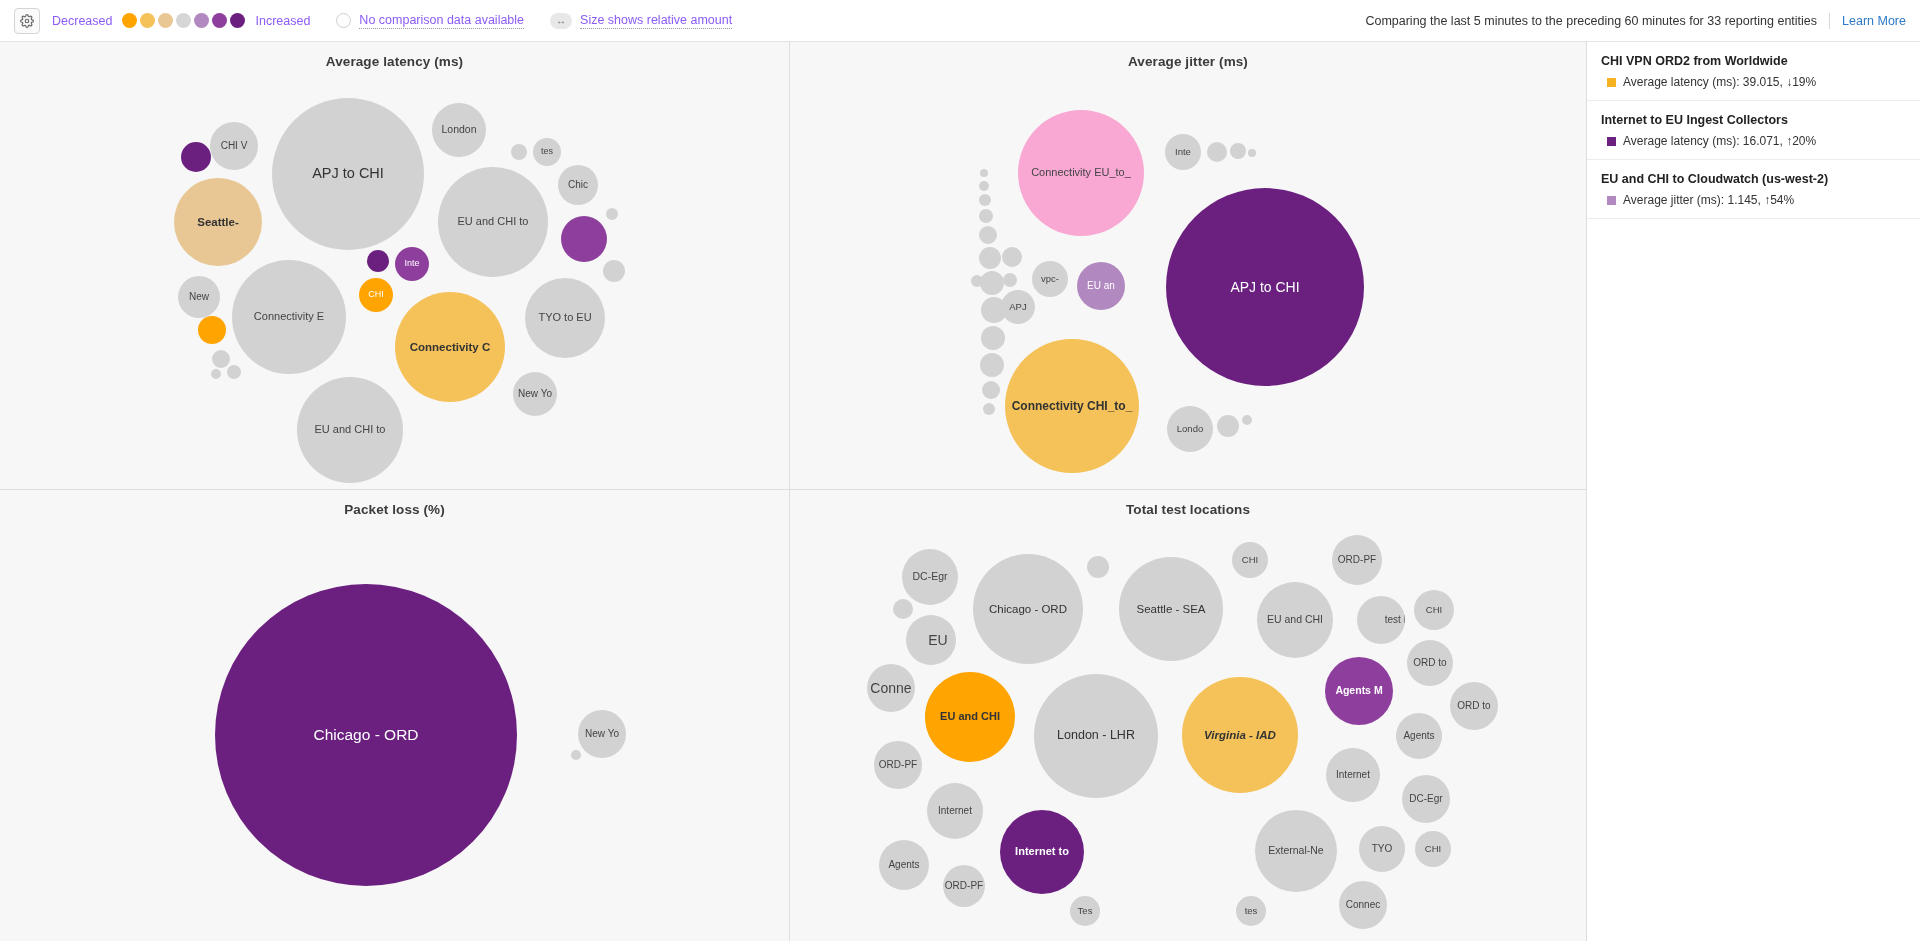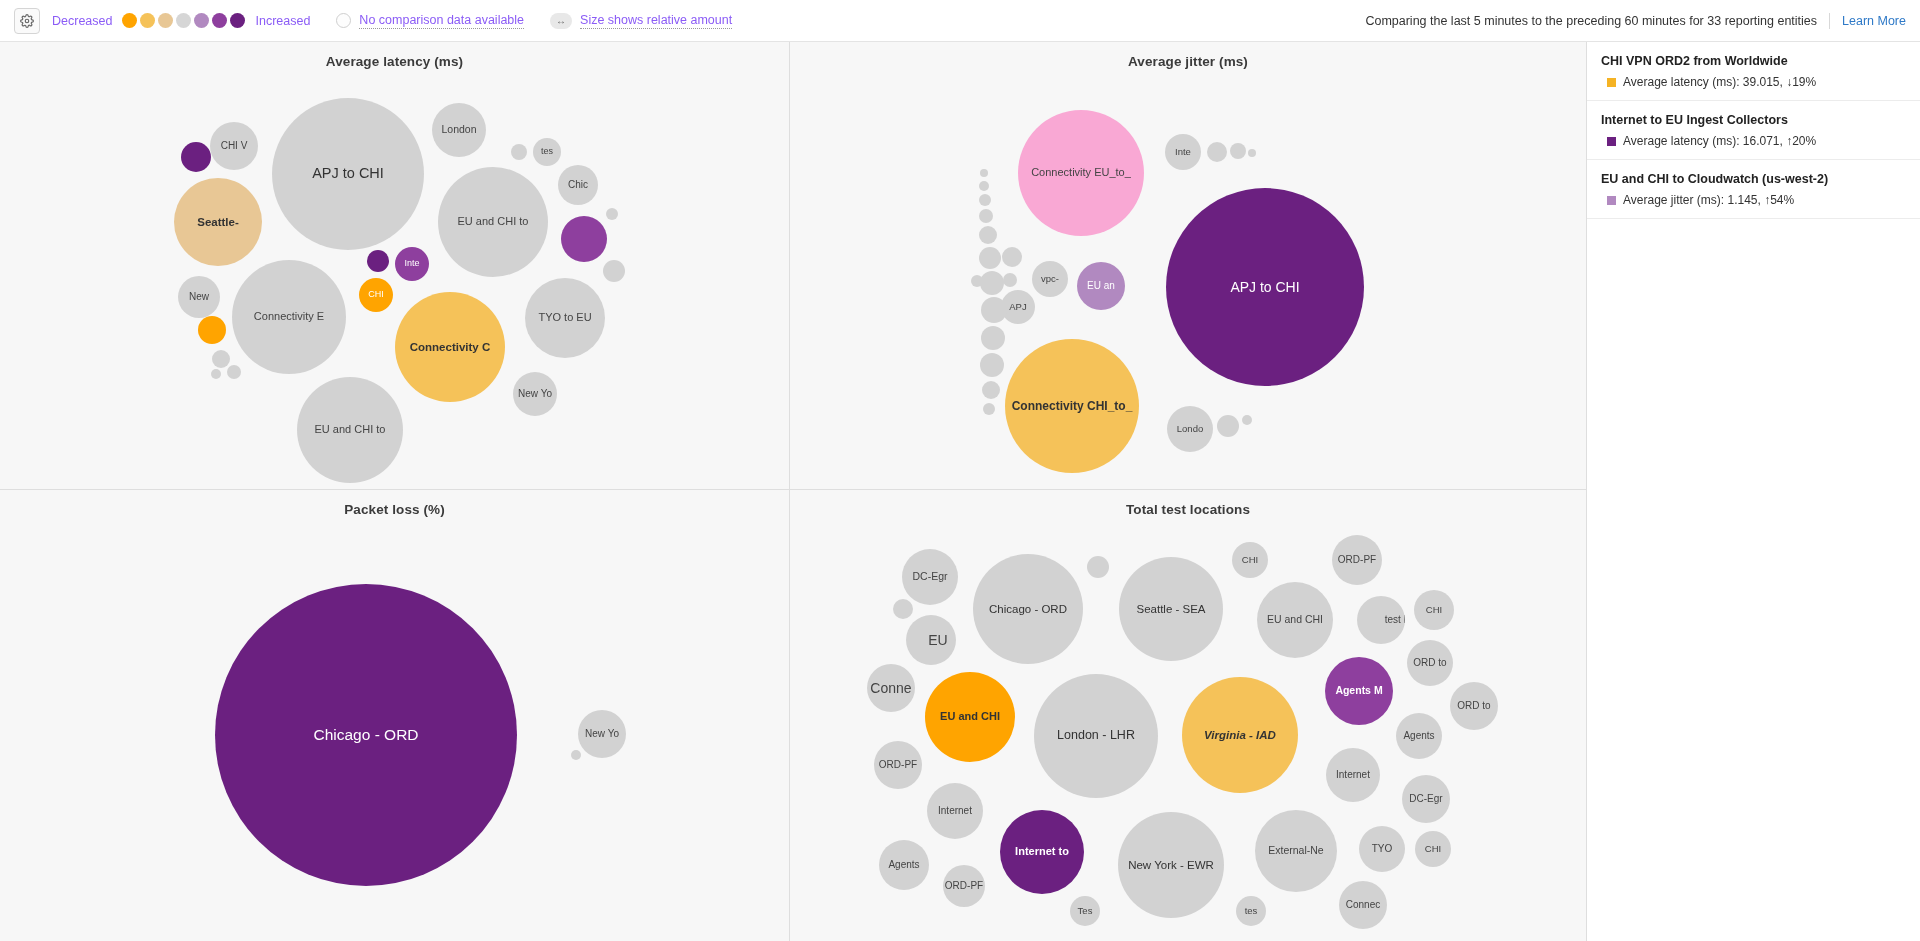--- a/index.html
+++ b/index.html
@@ -265,23 +265,20 @@
             </div>
             <div class="bubble" style="left: 183px; top: 64px; width: 110px; height: 110px; background: rgb(210, 210, 210);">
               <span style="font-size: 11.5px; color: rgb(51, 51, 51);">Chicago - ORD</span>
             </div>
             <div class="bubble" style="left: 329px; top: 67px; width: 104px; height: 104px; background: rgb(210, 210, 210);">
               <span style="font-size: 11.5px; color: rgb(51, 51, 51);">Seattle - SEA</span>
             </div>
             <div class="bubble" style="left: 392px; top: 187px; width: 116px; height: 116px; background: rgb(245, 194, 89); font-style: italic;">
               <span style="font-size: 11.5px; color: rgb(51, 51, 51); font-weight: bold;">Virginia - IAD</span>
             </div>
-            <div class="bubble" style="left: 328px; top: 322px; width: 106px; height: 106px; background: rgb(210, 210, 210);">
-              <span style="font-size: 11.5px; color: rgb(51, 51, 51);">New York - EWR</span>
-            </div>
             <div class="bubble" style="left: 135px; top: 182px; width: 90px; height: 90px; background: rgb(255, 164, 0);">
               <span style="font-size: 11px; color: rgb(51, 51, 51); font-weight: bold;">EU and CHI</span>
             </div>
             <div class="bubble" style="left: 210px; top: 320px; width: 84px; height: 84px; background: rgb(107, 32, 128);">
               <span style="font-size: 11px; color: rgb(255, 255, 255); font-weight: bold;">Internet to</span>
             </div>
             <div class="bubble" style="left: 535px; top: 167px; width: 68px; height: 68px; background: rgb(142, 63, 158);">
               <span style="font-size: 10.5px; color: rgb(255, 255, 255); font-weight: bold;">Agents M</span>
             </div>
             <div class="bubble" style="left: 465px; top: 320px; width: 82px; height: 82px; background: rgb(210, 210, 210);">

